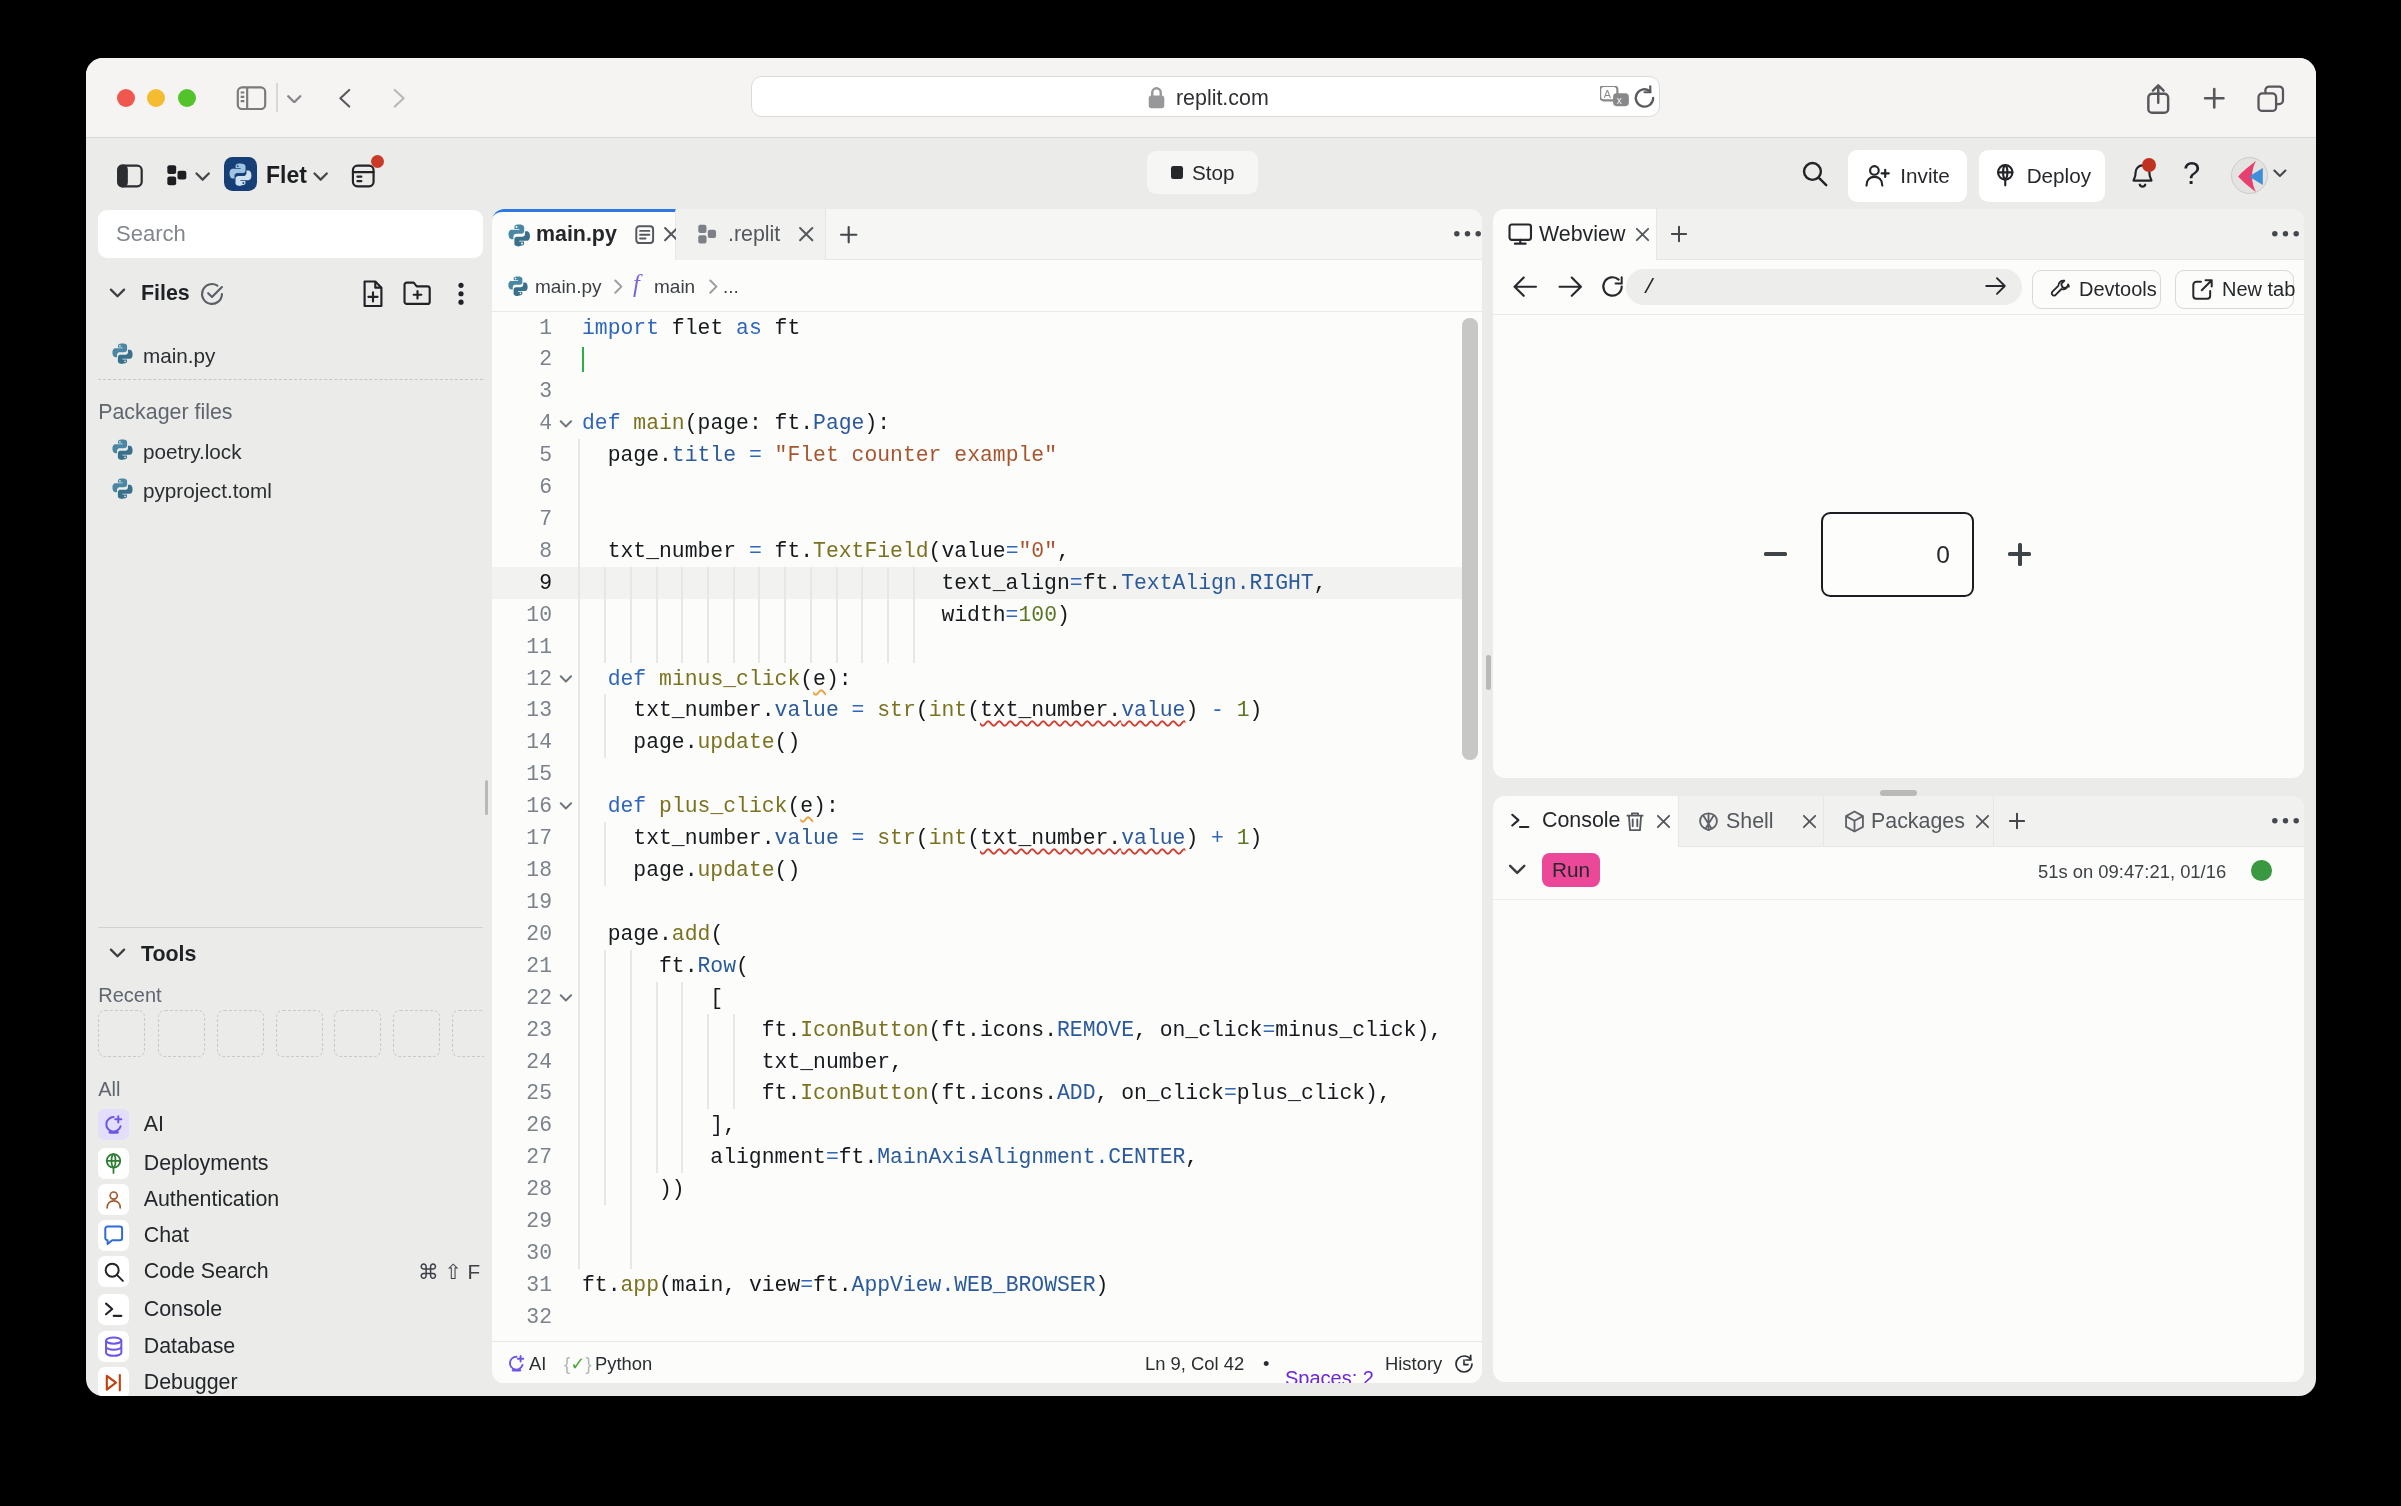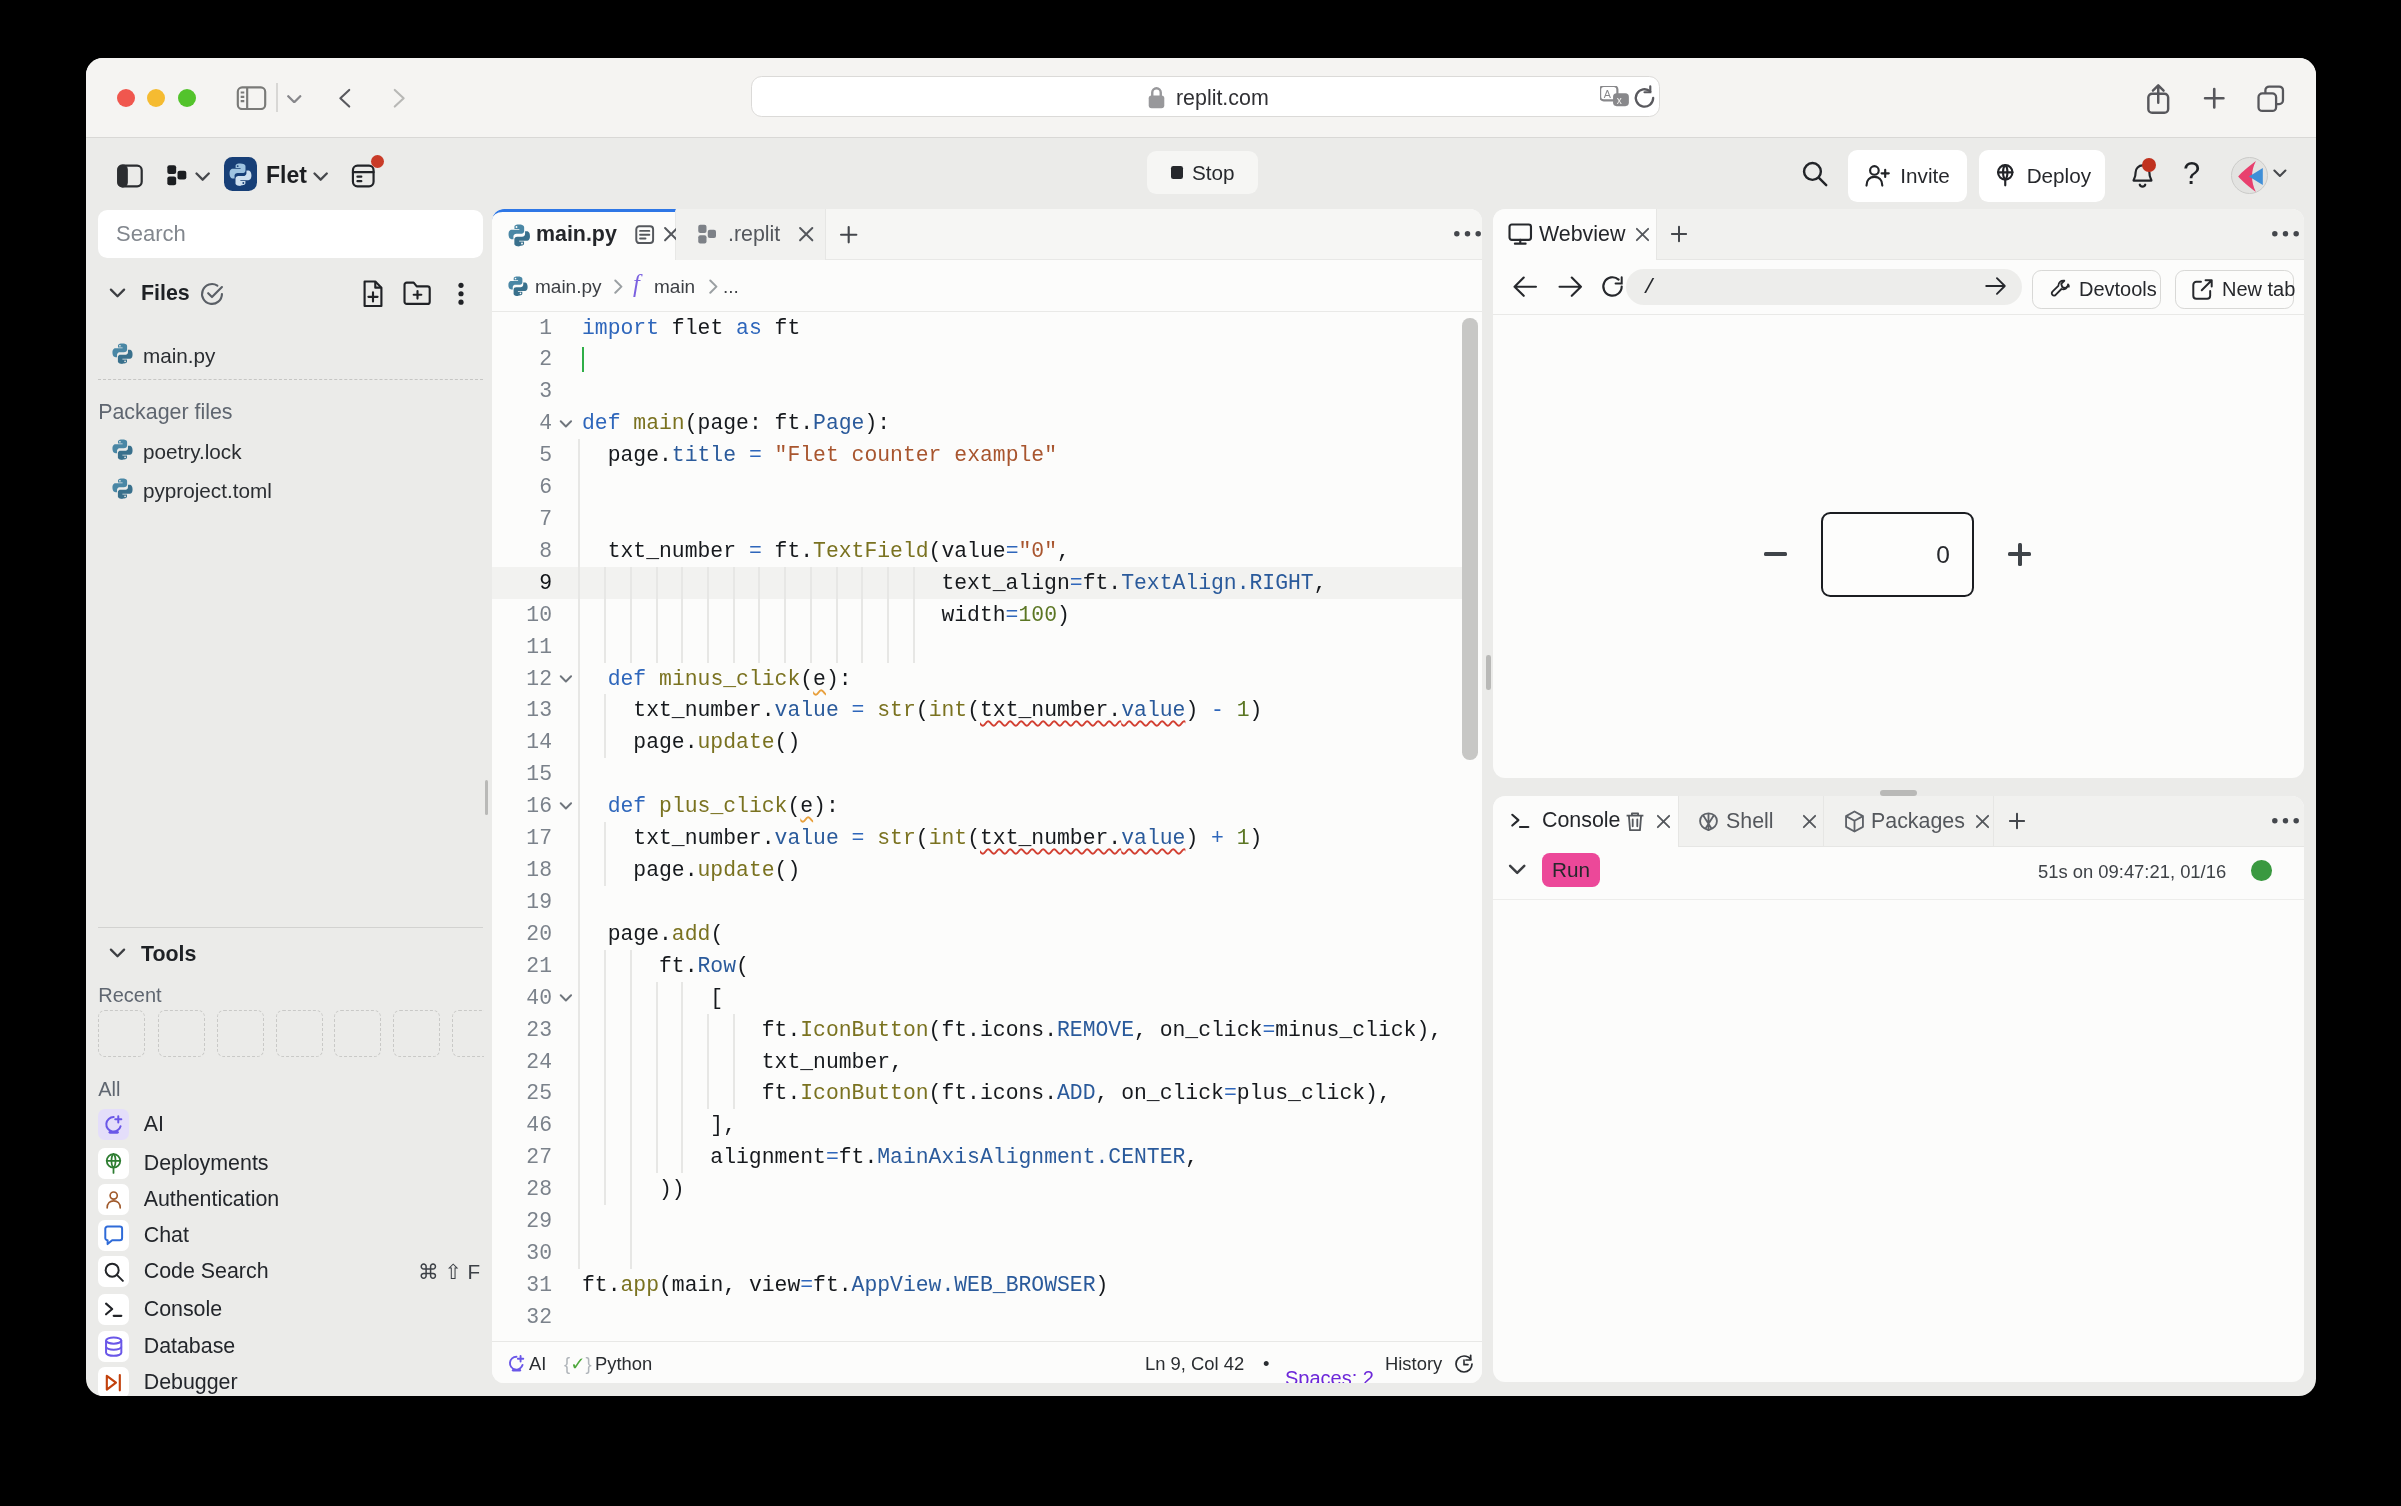--- a/index.html
+++ b/index.html
@@ -344,25 +344,25 @@
 <div class="g" style="top:454px;color:#7b828b">12</div>
 <div class="g" style="top:485px;color:#7b828b">13</div>
 <div class="g" style="top:517px;color:#7b828b">14</div>
 <div class="g" style="top:549px;color:#7b828b">15</div>
 <div class="g" style="top:581px;color:#7b828b">16</div>
 <div class="g" style="top:613px;color:#7b828b">17</div>
 <div class="g" style="top:645px;color:#7b828b">18</div>
 <div class="g" style="top:677px;color:#7b828b">19</div>
 <div class="g" style="top:709px;color:#7b828b">20</div>
 <div class="g" style="top:741px;color:#7b828b">21</div>
-<div class="g" style="top:773px;color:#7b828b">40</div>
+<div class="g" style="top:773px;color:#7b828b">22</div>
 <div class="g" style="top:805px;color:#7b828b">23</div>
 <div class="g" style="top:837px;color:#7b828b">24</div>
 <div class="g" style="top:868px;color:#7b828b">25</div>
-<div class="g" style="top:900px;color:#7b828b">46</div>
+<div class="g" style="top:900px;color:#7b828b">26</div>
 <div class="g" style="top:932px;color:#7b828b">27</div>
 <div class="g" style="top:964px;color:#7b828b">28</div>
 <div class="g" style="top:996px;color:#7b828b">29</div>
 <div class="g" style="top:1028px;color:#7b828b">30</div>
 <div class="g" style="top:1060px;color:#7b828b">31</div>
 <div class="g" style="top:1092px;color:#7b828b">32</div>
 <svg class="ic" style="left:67px;top:211px" width="13.8" height="8.4" viewBox="0 0 20 13" fill="none" stroke="#6f757c" stroke-width="3" stroke-linecap="round" stroke-linejoin="round">
         <path d="M2 2l8 8 8-8"></path>
       </svg>
 <svg class="ic" style="left:67px;top:466px" width="13.8" height="8.4" viewBox="0 0 20 13" fill="none" stroke="#6f757c" stroke-width="3" stroke-linecap="round" stroke-linejoin="round">

